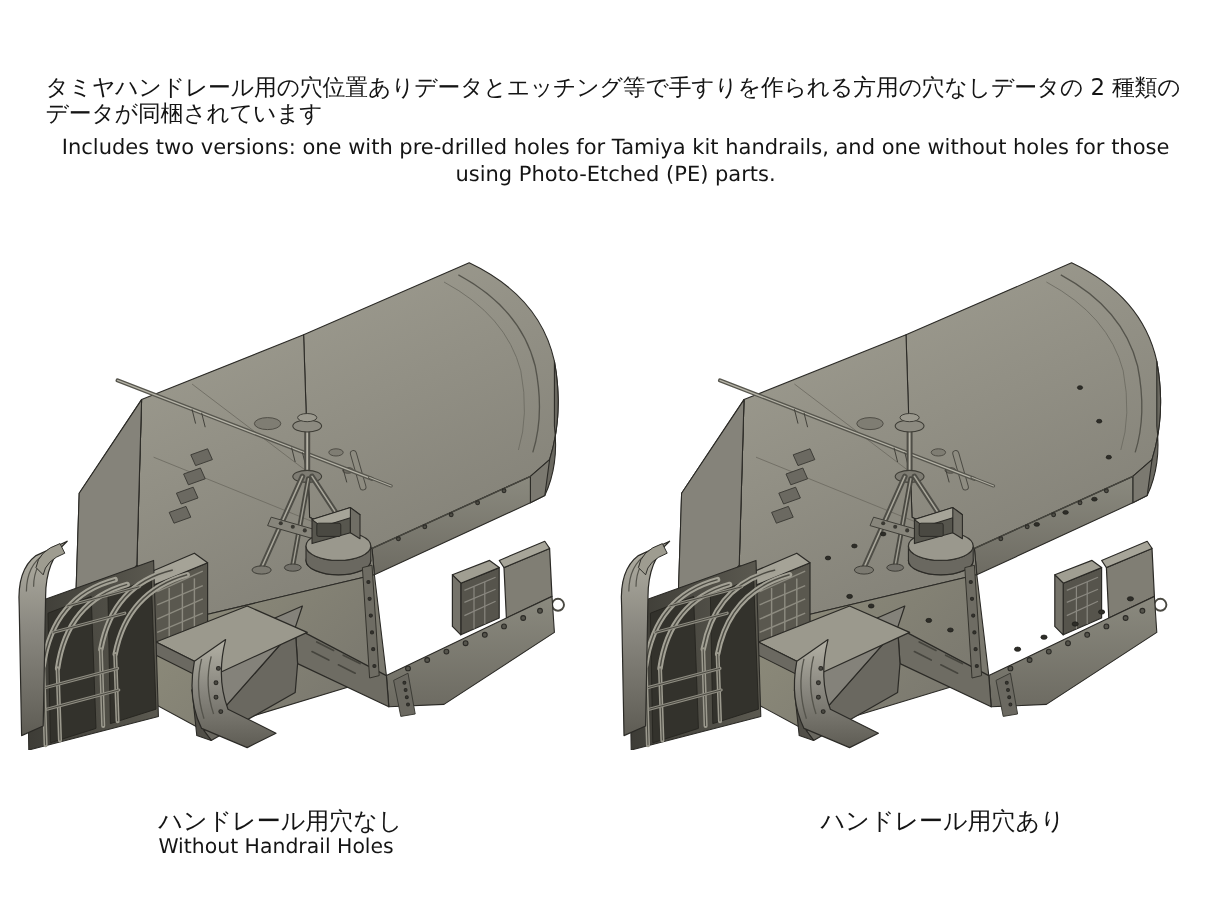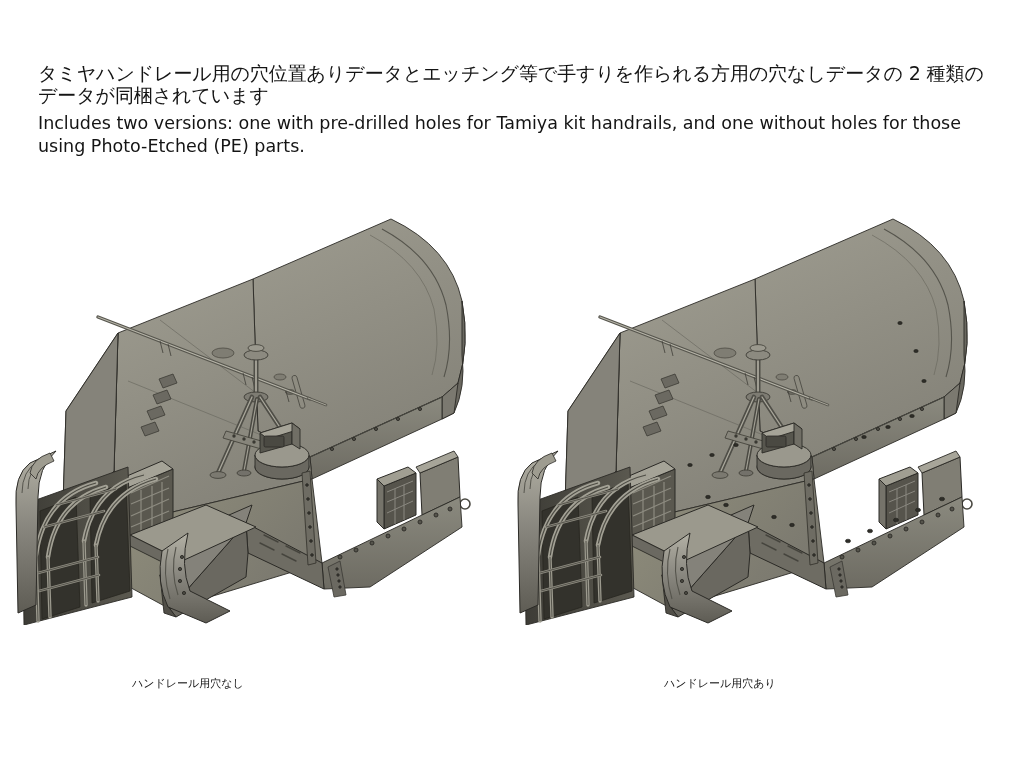--- a/index.html
+++ b/index.html
@@ -31,21 +31,21 @@
     color: #141414;
     white-space: pre-wrap;
   }
   .en-line {
     font-size: 17.5px;
     line-height: 23px;
     color: #141414;
     white-space: pre-wrap;
   }
   #desc-jp { margin-bottom: 3px; }
-  #desc-en { margin-top: 6px; }
+  #desc-en { margin-top: 6px; text-align: center; }
 
   
   #figures {
     position: absolute;
     left: 0;
     top: 205px;
     width: 1024px;
     height: 470px;
   }
   .figure {
@@ -68,31 +68,31 @@
   }
 
   
   .caption {
     position: absolute;
     top: 468px;
     font-size: 15px;
     line-height: 22px;
   }
   .caption .cap-jp {
-    font-size: 11px;
+    font-size: 20px;
     color: #141414;
     white-space: pre;
   }
   .caption .cap-en {
     font-size: 17px;
     color: #141414;
     white-space: pre;
   }
   #caption-left  { left: 132px; }
-  #caption-right { left: 664px; }
+  #caption-right { left: 684px; }
 </style>
 </head>
 <body>
 
 <div id="description-block">
   <div class="jp-line" id="desc-jp">タミヤハンドレール用の穴位置ありデータとエッチング等で手すりを作られる方用の穴なしデータの 2 種類のデータが同梱されています</div>
   <div class="en-line" id="desc-en">Includes two versions: one with pre-drilled holes for Tamiya kit handrails, and one without holes for those using Photo-Etched (PE) parts.</div>
 </div>
 
 <div id="figures">
@@ -638,19 +638,20 @@
             <ellipse cx="412" cy="176" rx="2.2" ry="1.6"></ellipse>
           </g>
 
         </g>
       </svg>
     </div>
   </div>
 
   <div class="caption" id="caption-left">
     <div class="cap-jp">ハンドレール用穴なし</div>
+    <div class="cap-en">Without Handrail Holes</div>
   </div>
 
   <div class="caption" id="caption-right">
     <div class="cap-jp">ハンドレール用穴あり</div>
   </div>
 
 </div>
 
 </body></html>

